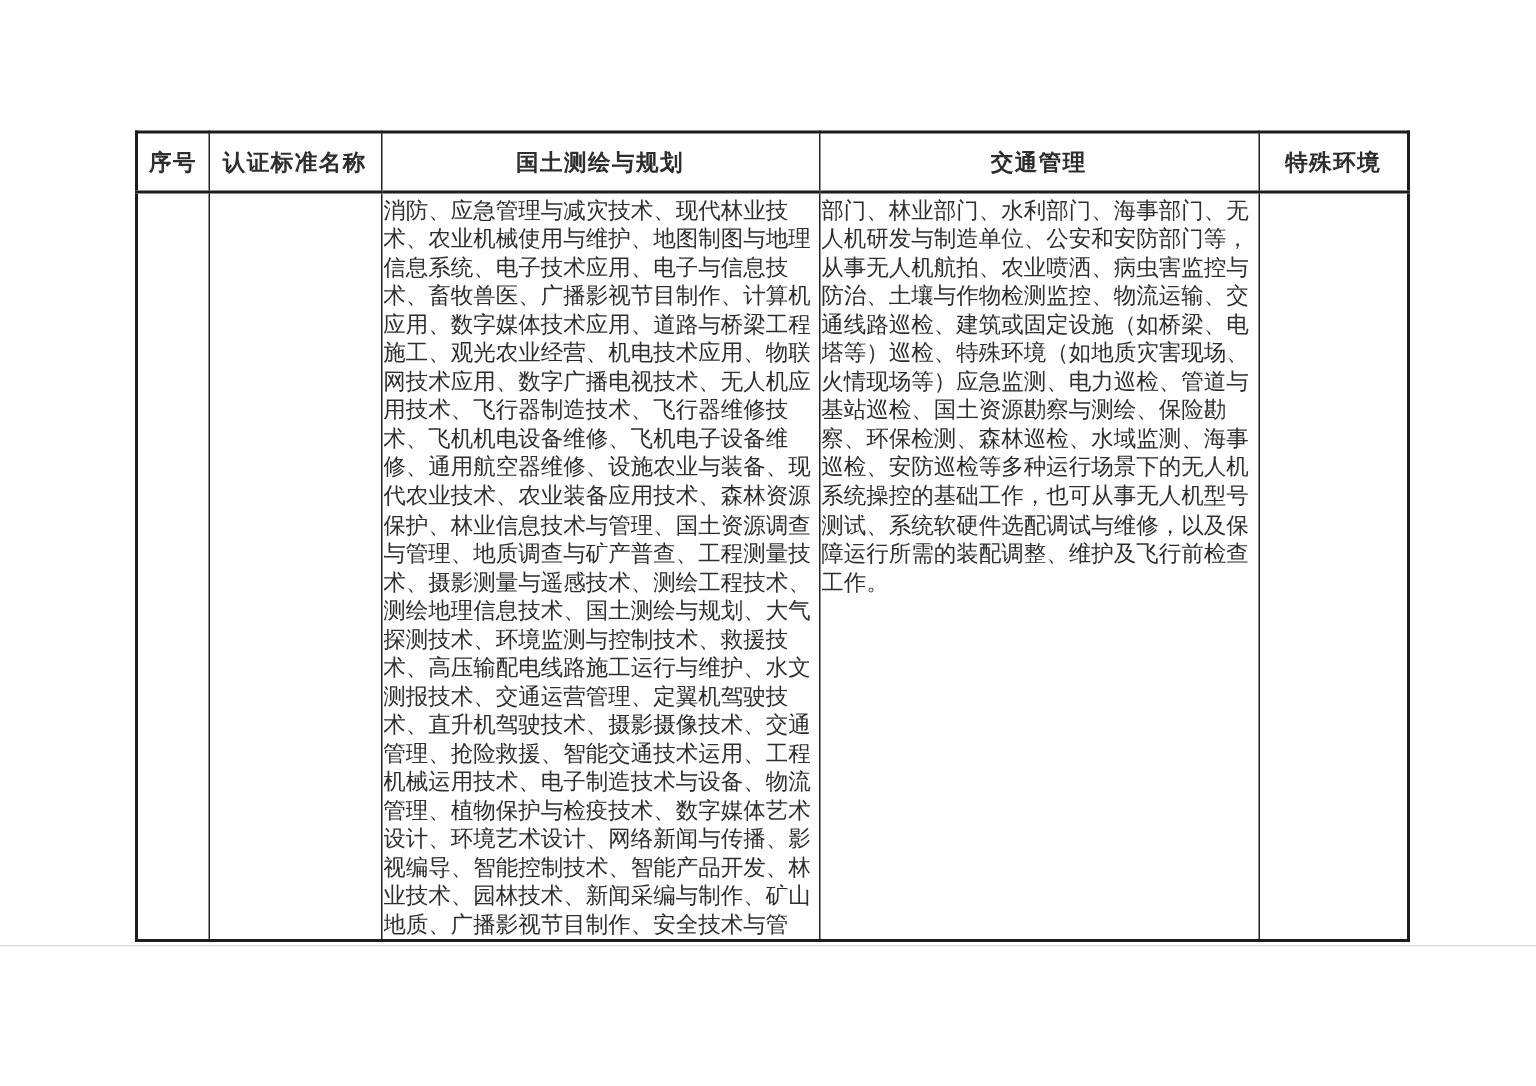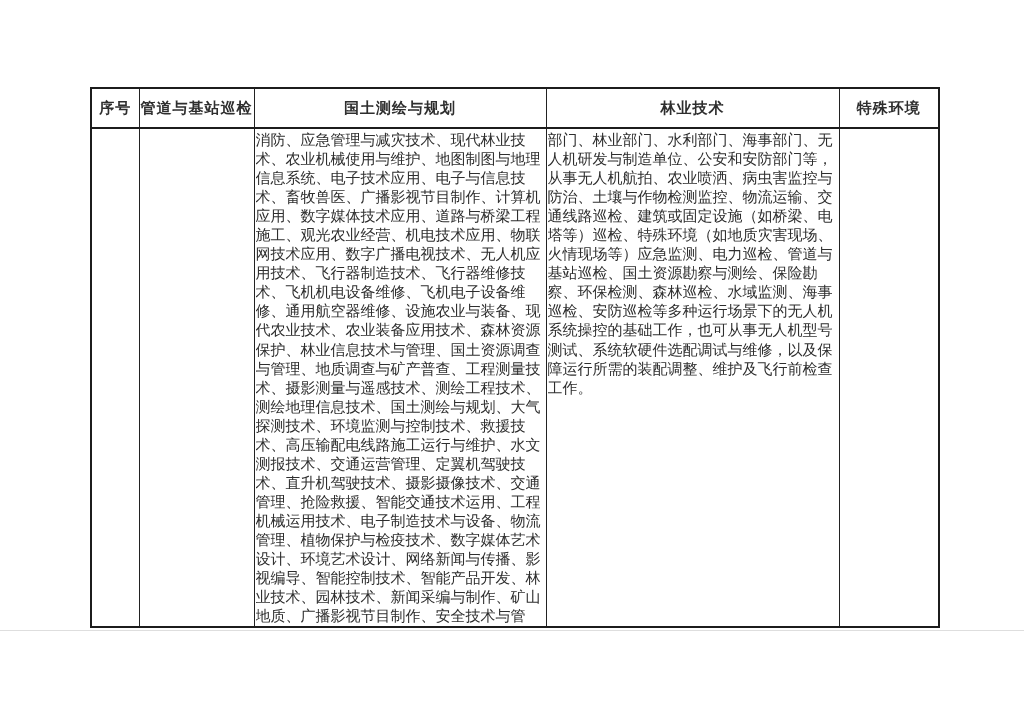--- a/index.html
+++ b/index.html
@@ -75,23 +75,23 @@
     <colgroup>
       <col style="width:48px">
       <col style="width:115px">
       <col style="width:292px">
       <col style="width:293px">
       <col style="width:100px">
     </colgroup>
     <thead>
       <tr>
         <th>序号</th>
-        <th>管道与基站巡检</th>
+        <th>认证标准名称</th>
         <th>国土测绘与规划</th>
-        <th>林业技术</th>
+        <th>交通管理</th>
         <th>特殊环境</th>
       </tr>
     </thead>
     <tbody>
       <tr>
         <td></td>
         <td></td>
         <td>
           <span class="long-text">消防、应急管理与减灾技术、现代林业技术、农业机械使用与维护、地图制图与地理信息系统、电子技术应用、电子与信息技术、畜牧兽医、广播影视节目制作、计算机应用、数字媒体技术应用、道路与桥梁工程施工、观光农业经营、机电技术应用、物联网技术应用、数字广播电视技术、无人机应用技术、飞行器制造技术、飞行器维修技术、飞机机电设备维修、飞机电子设备维修、通用航空器维修、设施农业与装备、现代农业技术、农业装备应用技术、森林资源保护、林业信息技术与管理、国土资源调查与管理、地质调查与矿产普查、工程测量技术、摄影测量与遥感技术、测绘工程技术、测绘地理信息技术、国土测绘与规划、大气探测技术、环境监测与控制技术、救援技术、高压输配电线路施工运行与维护、水文测报技术、交通运营管理、定翼机驾驶技术、直升机驾驶技术、摄影摄像技术、交通管理、抢险救援、智能交通技术运用、工程机械运用技术、电子制造技术与设备、物流管理、植物保护与检疫技术、数字媒体艺术设计、环境艺术设计、网络新闻与传播、影视编导、智能控制技术、智能产品开发、林业技术、园林技术、新闻采编与制作、矿山地质、广播影视节目制作、安全技术与管</span>
         </td>

